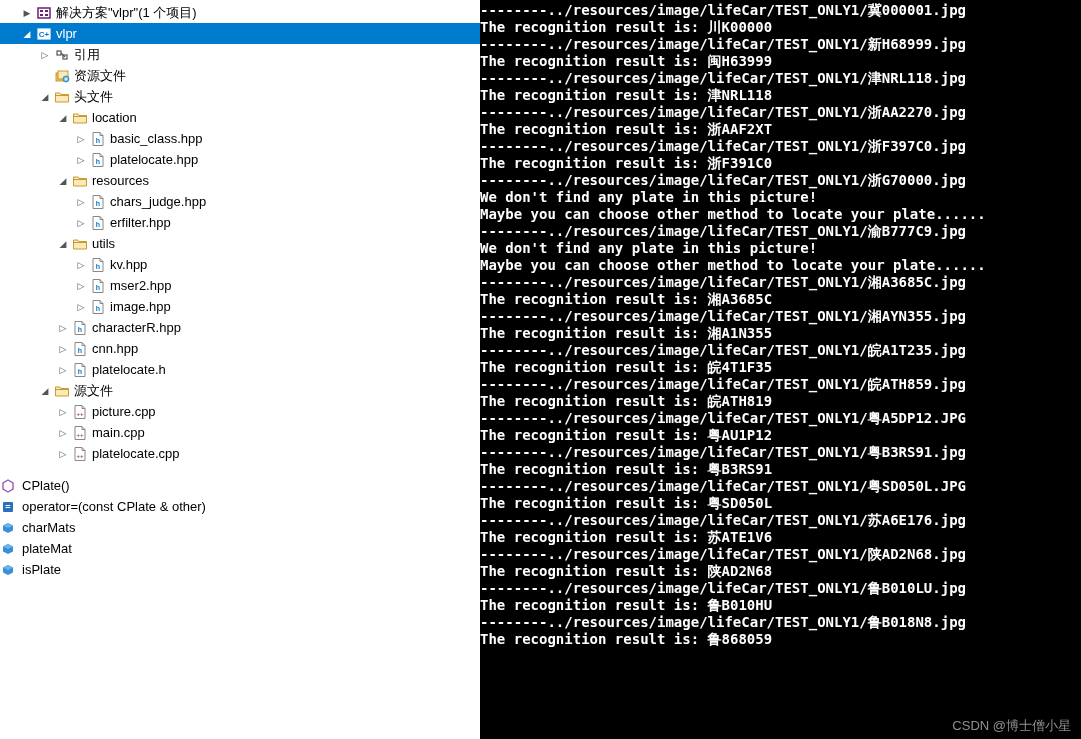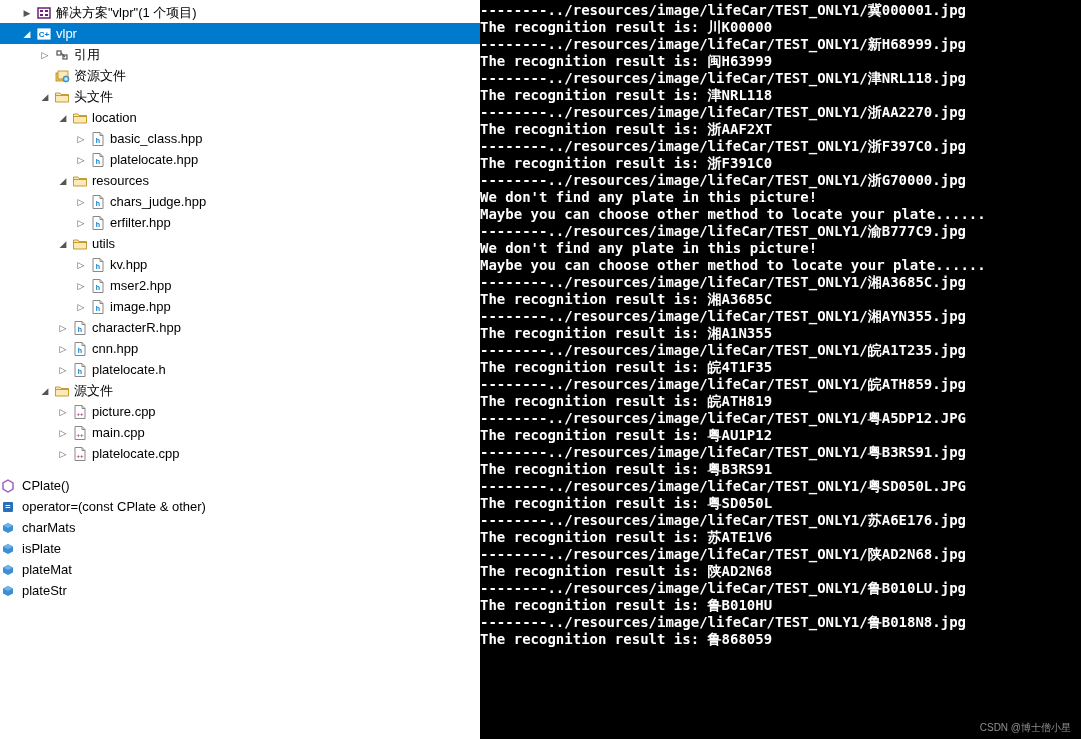--- a/index.html
+++ b/index.html
@@ -13,21 +13,21 @@
 .tree-row .icon { width: 16px; height: 16px; display: inline-flex; align-items: center; justify-content: center; margin-right: 4px; }
 .tree-row .label { }
 .tree-row.bold .label { font-weight: normal; }
 .indent-0 { padding-left: 20px; }
 .indent-1 { padding-left: 38px; }
 .indent-2 { padding-left: 56px; }
 .indent-3 { padding-left: 74px; }
 .member-list { margin-top: 14px; }
 .member-row { display: flex; align-items: flex-start; height: 21px; cursor: default; }
 .member-row .icon { width: 16px; height: 16px; display: inline-flex; align-items: center; justify-content: center; margin-right: 6px; }
-.watermark { position: absolute; right: 10px; bottom: 4px; color: rgba(180,180,180,0.8); font-size: 10px; pointer-events: none; }
+.watermark { position: absolute; right: 10px; bottom: 4px; color: rgba(180,180,180,0.8); font-size: 13px; pointer-events: none; }
 svg { display: block; }
 </style>
 </head>
 <body>
 
 <div class="left-panel">
   <div id="tree-container">
       <div class="tree-row indent-0">
         <span class="expander">▶</span>
         <span class="icon">
@@ -295,39 +295,30 @@
         </span>
         <span>charMats</span>
       </div>
       <div class="member-row">
         <span class="icon">
           <svg width="16" height="16" viewBox="0 0 16 16">
             <path d="M8 3 L13 5.5 L13 10.5 L8 13 L3 10.5 L3 5.5 Z" fill="#3B8FD4"></path>
             <path d="M8 3 L13 5.5 L8 8 L3 5.5 Z" fill="#6FB3E8"></path>
           </svg>
         </span>
-        <span>isPlate</span>
+        <span>plateMat</span>
       </div>
       <div class="member-row">
         <span class="icon">
           <svg width="16" height="16" viewBox="0 0 16 16">
             <path d="M8 3 L13 5.5 L13 10.5 L8 13 L3 10.5 L3 5.5 Z" fill="#3B8FD4"></path>
             <path d="M8 3 L13 5.5 L8 8 L3 5.5 Z" fill="#6FB3E8"></path>
           </svg>
         </span>
-        <span>plateMat</span>
-      </div>
-      <div class="member-row">
-        <span class="icon">
-          <svg width="16" height="16" viewBox="0 0 16 16">
-            <path d="M8 3 L13 5.5 L13 10.5 L8 13 L3 10.5 L3 5.5 Z" fill="#3B8FD4"></path>
-            <path d="M8 3 L13 5.5 L8 8 L3 5.5 Z" fill="#6FB3E8"></path>
-          </svg>
-        </span>
-        <span>plateStr</span>
+        <span>isPlate</span>
       </div>
     </div>
 </div>
 
 <div class="right-panel" id="console">--------../resources/image/lifeCar/TEST_ONLY1/冀000001.jpg
 The recognition result is: 川K00000
 --------../resources/image/lifeCar/TEST_ONLY1/新H68999.jpg
 The recognition result is: 闽H63999
 --------../resources/image/lifeCar/TEST_ONLY1/津NRL118.jpg
 The recognition result is: 津NRL118

